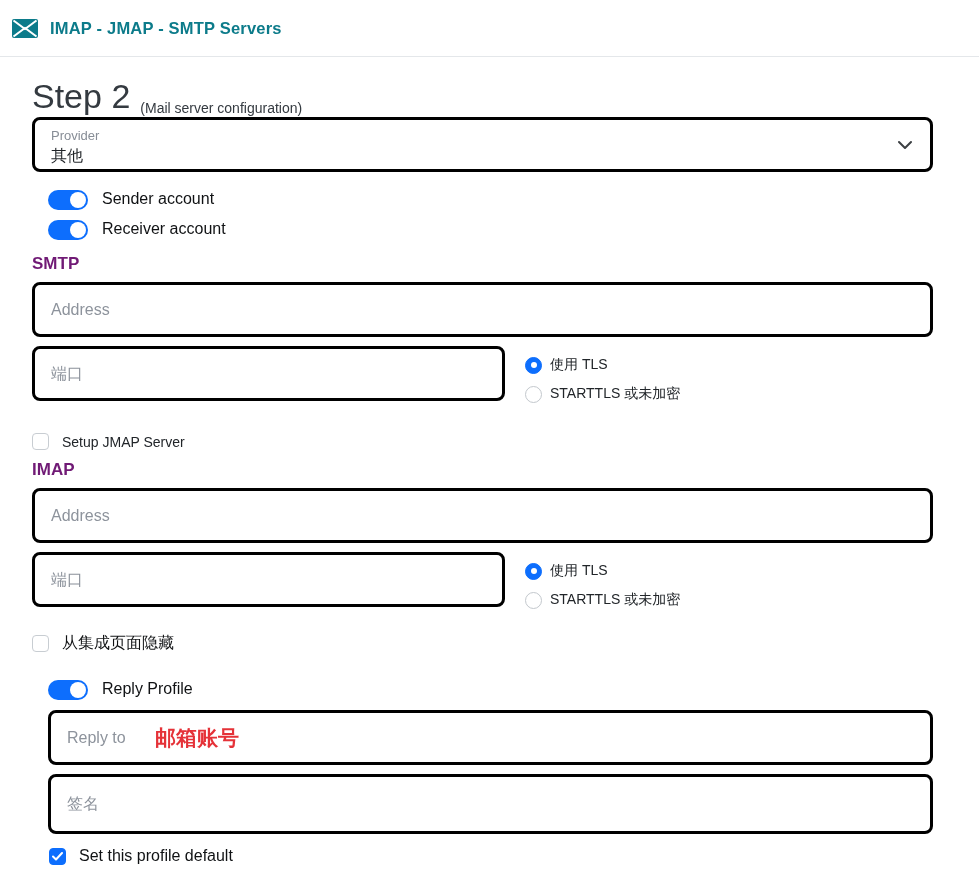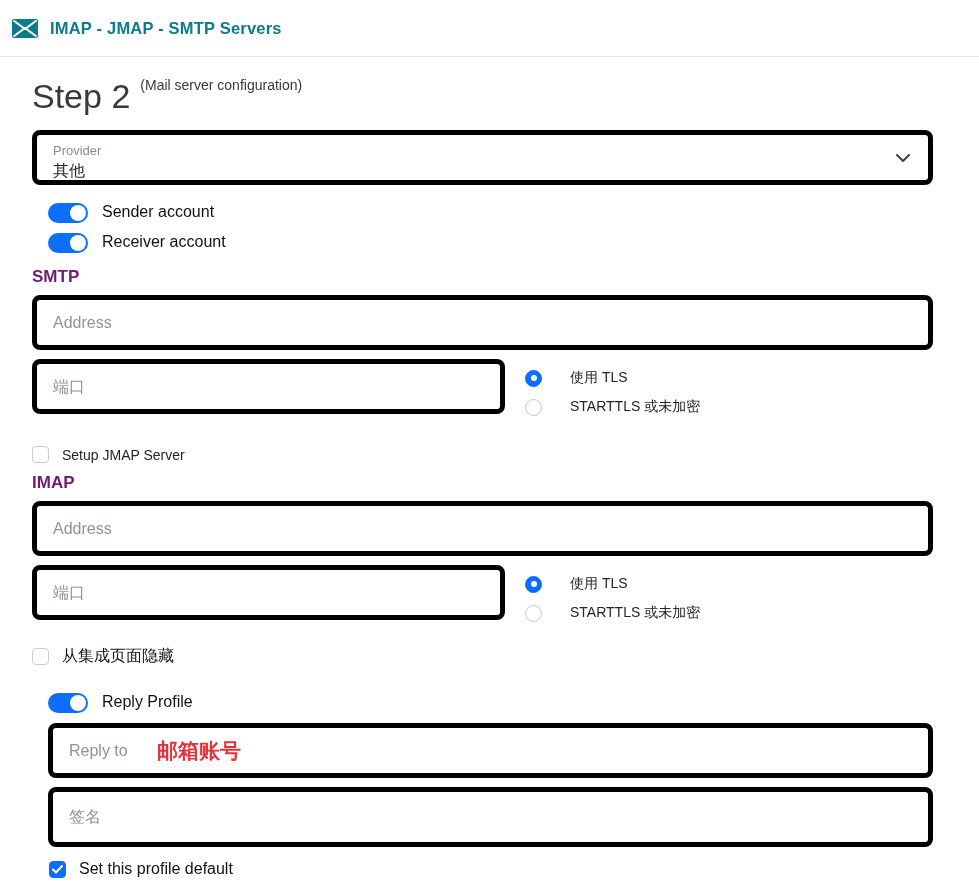--- a/index.html
+++ b/index.html
@@ -13,27 +13,27 @@
   .header {
     height: 57px; display: flex; align-items: center;
     padding: 15px 10px; border-bottom: 1px solid #e4e7ea; background:#fff;
   }
   .header .mail-icon { width: 26px; height: 19px; margin: 0 12px 0 2px; flex: none; }
   .header .title {
     color: #0c7b8a; font-weight: bold; font-size: 16.5px; letter-spacing: .2px;
   }
   
   .content { padding: 14px 46px 0 32px; }
-  .step-row { display: flex; align-items: flex-start; gap: 10px; margin: 6px 0 14px 0; }
+  .step-row { display: flex; align-items: flex-end; gap: 10px; margin: 6px 0 1px 0; }
   .step-title { font-size: 34px; color: #343a40; font-weight: 400; }
   .step-sub { font-size: 14px; color: #343a40; }
 
   
   .select-box, .input-box {
-    border: 5px solid #000000; border-radius: 8px; background: #fff;
+    border: 3px solid #000000; border-radius: 8px; background: #fff;
     width: 901px; position: relative;
   }
   .select-box {
     height: 55px; padding: 8px 16px 6px 16px; cursor: pointer;
   }
   .select-label { display:block; font-size: 13px; color: #878d96; line-height: 16px; }
   .select-value { display:block; font-size: 16px; color: #1f2327; line-height: 22px; margin-top: 1px; }
   .select-chevron { position: absolute; right: 18px; top: 50%; transform: translateY(-50%); width: 14px; height: 9px; }
 
   .input-box { height: 55px; display: flex; align-items: center; }
@@ -57,21 +57,21 @@
   .switch.on { background: #0d6efd; }
   .switch.on .knob { left: 22px; }
   .toggle-label { font-size: 16px; color: #101214; }
 
   .section-heading { font-size: 17px; font-weight: bold; color: #701a75; margin: 14px 0 8px 0; }
 
   
   .port-row { display: flex; align-items: flex-start; margin-top: 9px; }
   .port-input { width: 473px; }
   .radio-col { margin-left: 20px; padding-top: 10px; display: flex; flex-direction: column; gap: 11px; }
-  .radio-row { display: flex; align-items: center; gap: 28px; cursor: pointer; }
+  .radio-row { display: flex; align-items: center; gap: 8px; cursor: pointer; }
   .radio {
     width: 17px; height: 17px; border-radius: 50%; background: #fff;
     border: 1px solid #c3c8cd; position: relative; flex: none;
   }
   .radio.on { background: #0d6efd; border-color: #0d6efd; }
   .radio.on::after {
     content: ""; position: absolute; left: 50%; top: 50%;
     width: 6px; height: 6px; border-radius: 50%; background: #fff;
     transform: translate(-50%, -50%);
   }

